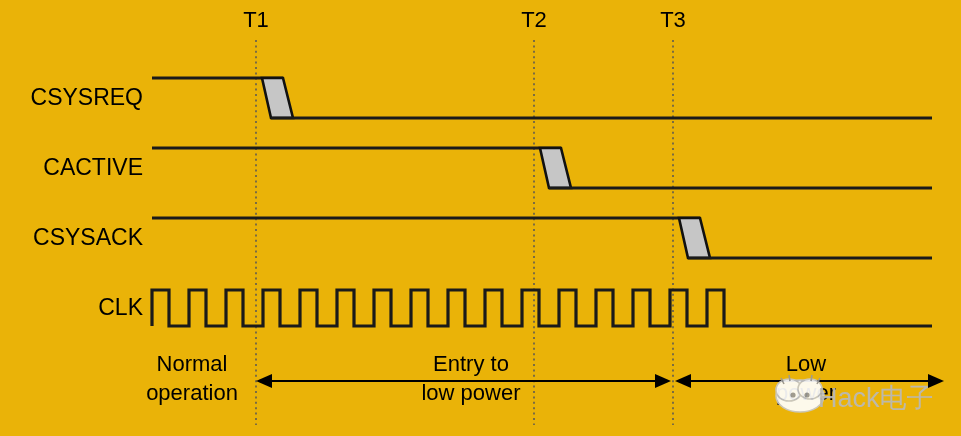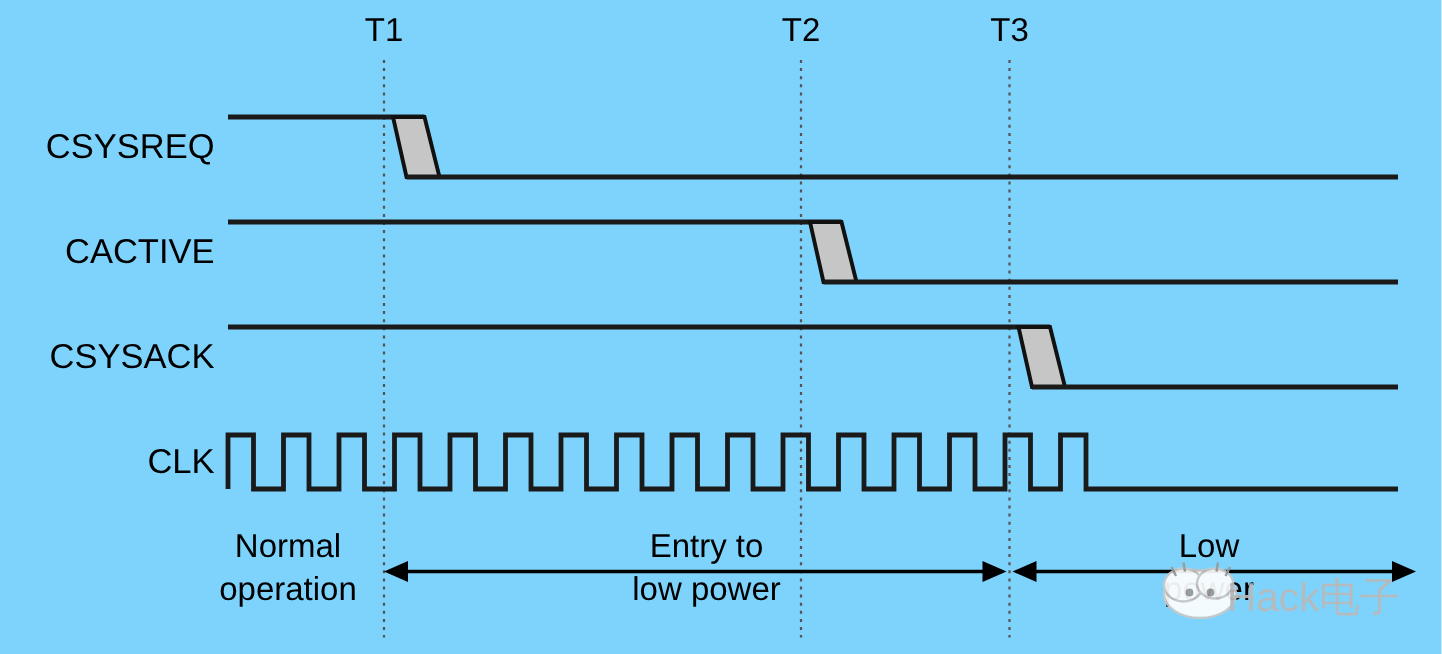--- a/index.html
+++ b/index.html
@@ -8,21 +8,21 @@
     background: #ffffff;
   }
   body {
     font-family: "Liberation Sans", sans-serif;
     -webkit-font-smoothing: antialiased;
   }
   #diagram-root {
     position: relative;
     width: 961px;
     height: 436px;
-    background: #7dd3fc;
+    background: #eab308;
     overflow: hidden;
   }
   #timing-svg {
     position: absolute;
     left: 0;
     top: 0;
     width: 961px;
     height: 436px;
   }
   .sig-label {

